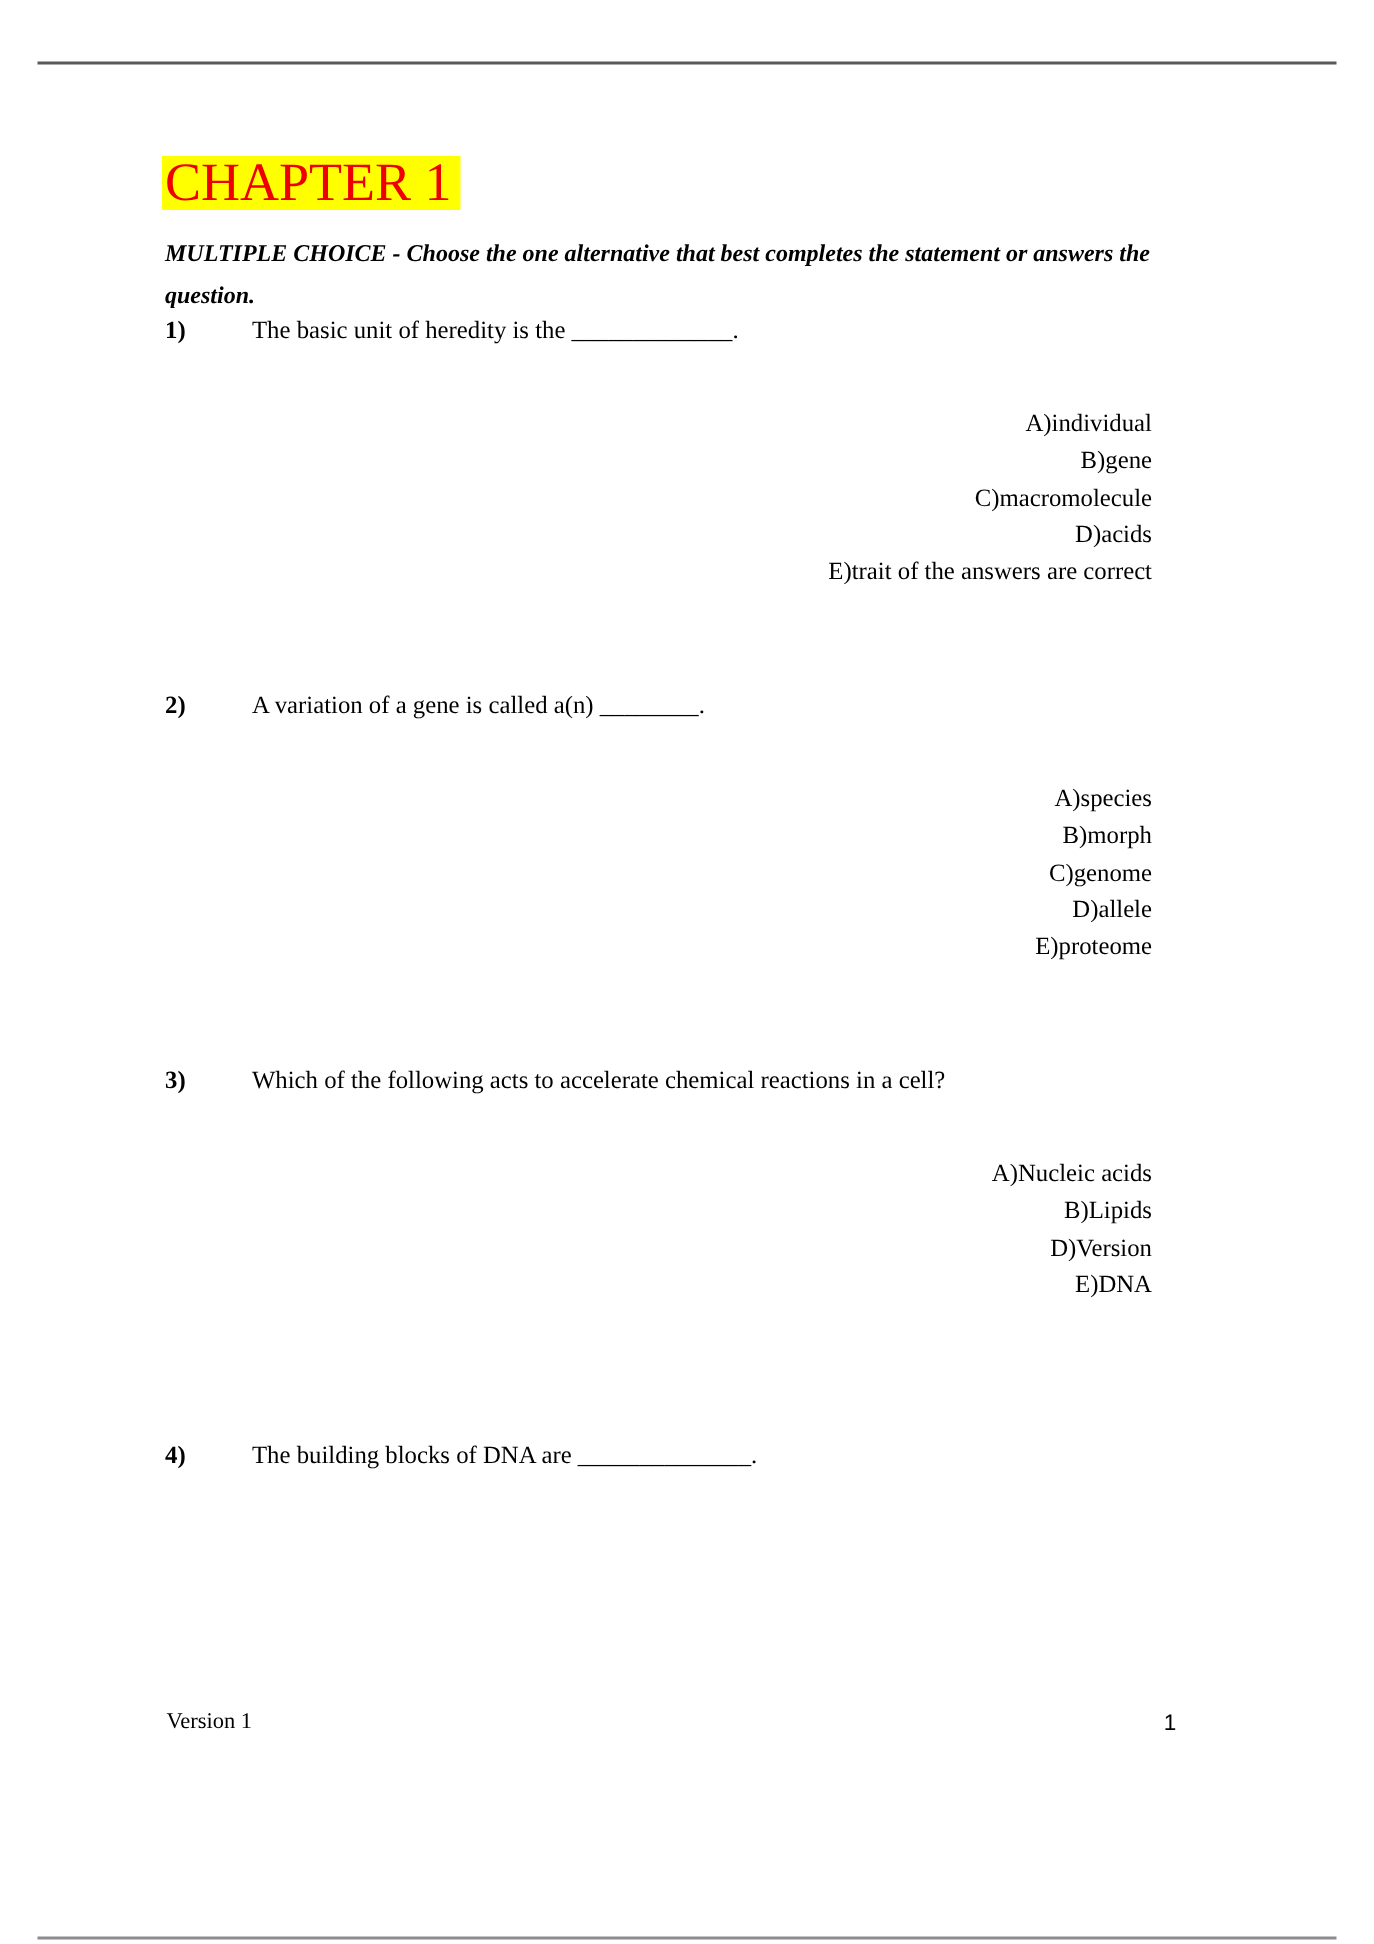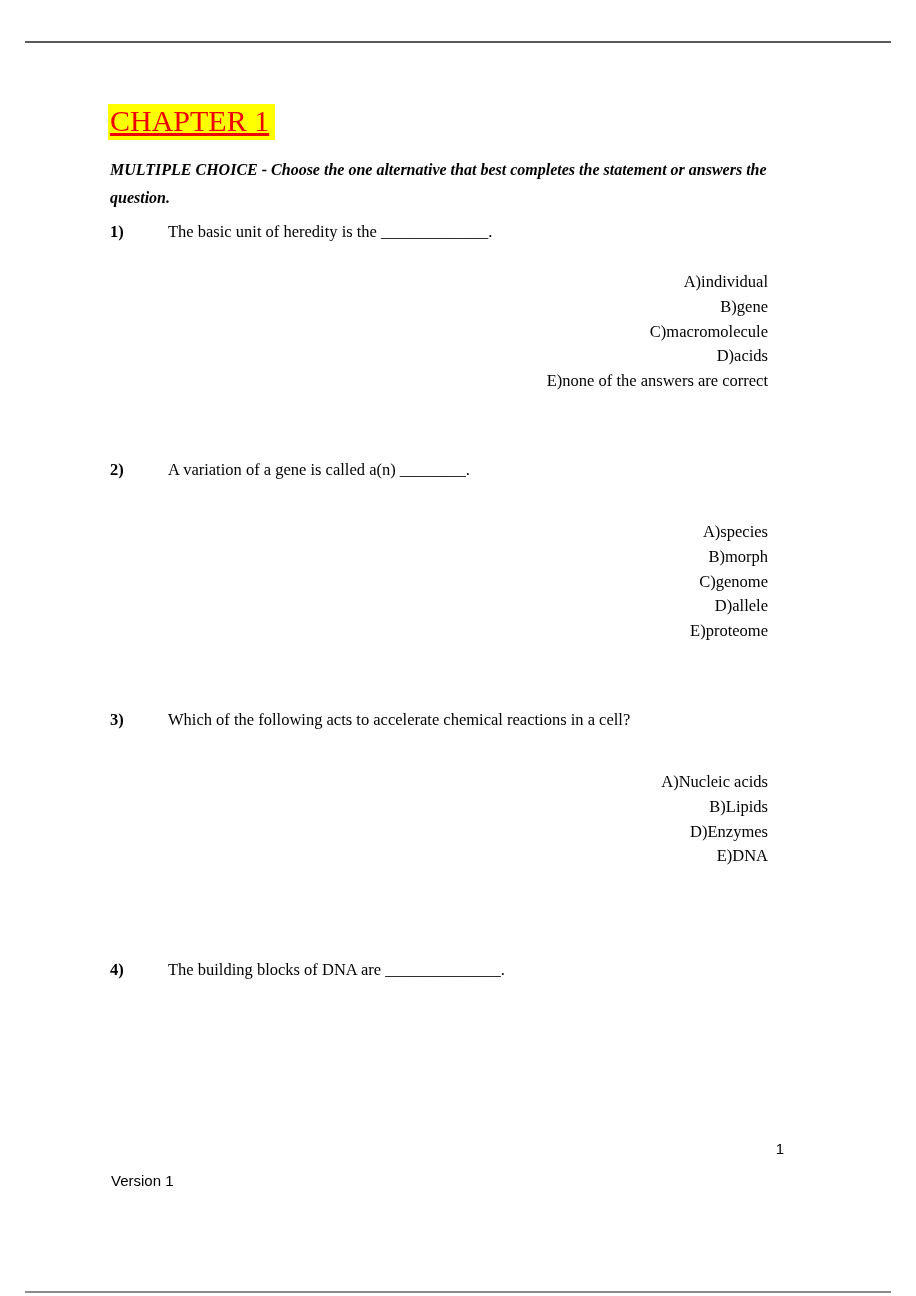--- a/index.html
+++ b/index.html
@@ -14,28 +14,27 @@
   }
   .rule { position: absolute; left: 25px; right: 25px; height: 2px; }
   .rule.top    { top: 41px;  background: #595959; }
   .rule.bottom { top: 1291px; background: #8c8c8c; }
 
   .chapter {
     position: absolute;
     left: 108px;
     top: 104px;
     margin: 0;
-    font-size: 30px;
+    font-size: 36px;
     font-weight: normal;
     line-height: 34px;
     color: #ee0000;
     background: #ffff00;
     padding: 0 6px 2px 2px;
     display: inline-block;
-    text-decoration: underline;
   }
 
   .instructions {
     position: absolute;
     left: 110px;
     top: 156px;
     width: 700px;
     margin: 0;
     font-weight: bold;
     font-size: 16px;
@@ -58,22 +57,22 @@
     width: 600px;
     font-size: 16.5px;
     line-height: 24.8px;
     text-align: right;
   }
   .letter { display: inline-block; width: 34px; }
 
   .footer-version {
     position: absolute;
     left: 111px;
-    top: 1172px;
-    font-family: Liberation Sans, sans-serif;
+    top: 1140px;
+    font-family: Liberation Serif, serif;
     font-size: 15px;
   }
   .footer-page {
     position: absolute;
     left: 768px;
     top: 1140px;
     width: 24px;
     text-align: center;
     font-family: "Liberation Sans", sans-serif;
     font-size: 15px;
@@ -83,38 +82,38 @@
 <body>
 
 <div class="page">
 
   <div class="rule top"></div>
 
   <h1 class="chapter">CHAPTER 1</h1>
 
   <p class="instructions">MULTIPLE CHOICE - Choose the one alternative that best completes the statement or answers the question.</p>
 
-  <div class="question" style="top:219px">
+  <div class="question" style="top:207px">
     <span class="qnum">1)</span><span class="qtext">The basic unit of heredity is the _____________.</span>
   </div>
   <div class="options" style="top:270px">
     <div class="option">
       <span class="letter">A)</span><span>individual</span>
     </div>
     <div class="option">
       <span class="letter">B)</span><span>gene</span>
     </div>
     <div class="option">
       <span class="letter">C)</span><span>macromolecule</span>
     </div>
     <div class="option">
       <span class="letter">D)</span><span>acids</span>
     </div>
     <div class="option">
-      <span class="letter">E)</span><span>none of the answers are correct</span>
+      <span class="letter">E)</span><span>trait of the answers are correct</span>
     </div>
   </div>
 
   <div class="question" style="top:457px">
     <span class="qnum">2)</span><span class="qtext">A variation of a gene is called a(n) ________.</span>
   </div>
   <div class="options" style="top:520px">
     <div class="option">
       <span class="letter">A)</span><span>species</span>
     </div>
@@ -136,21 +135,21 @@
     <span class="qnum">3)</span><span class="qtext">Which of the following acts to accelerate chemical reactions in a cell?</span>
   </div>
   <div class="options" style="top:770px">
     <div class="option">
       <span class="letter">A)</span><span>Nucleic acids</span>
     </div>
     <div class="option">
       <span class="letter">B)</span><span>Lipids</span>
     </div>
     <div class="option">
-      <span class="letter">D)</span><span>Enzymes</span>
+      <span class="letter">D)</span><span>Version</span>
     </div>
     <div class="option">
       <span class="letter">E)</span><span>DNA</span>
     </div>
   </div>
 
   <div class="question" style="top:957px">
     <span class="qnum">4)</span><span class="qtext">The building blocks of DNA are ______________.</span>
   </div>
 

